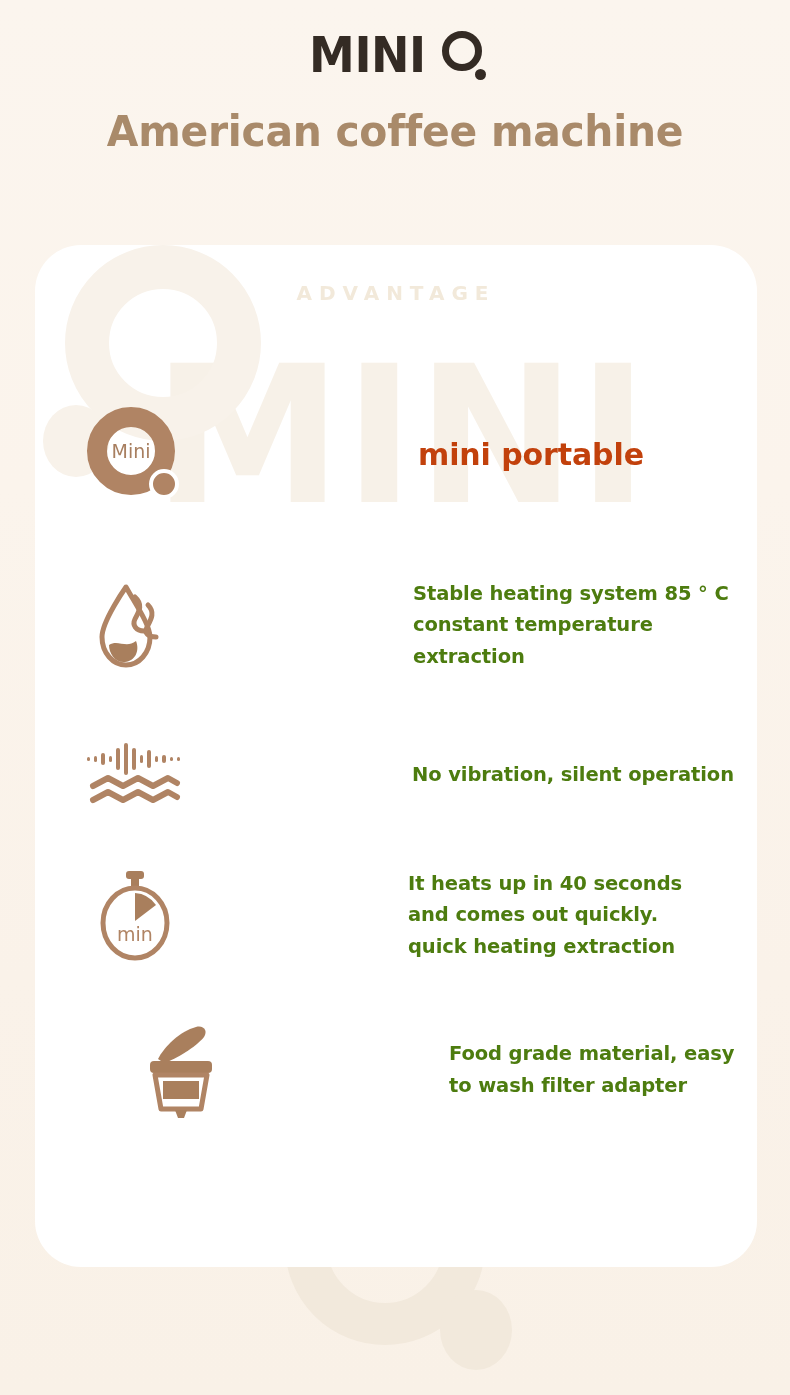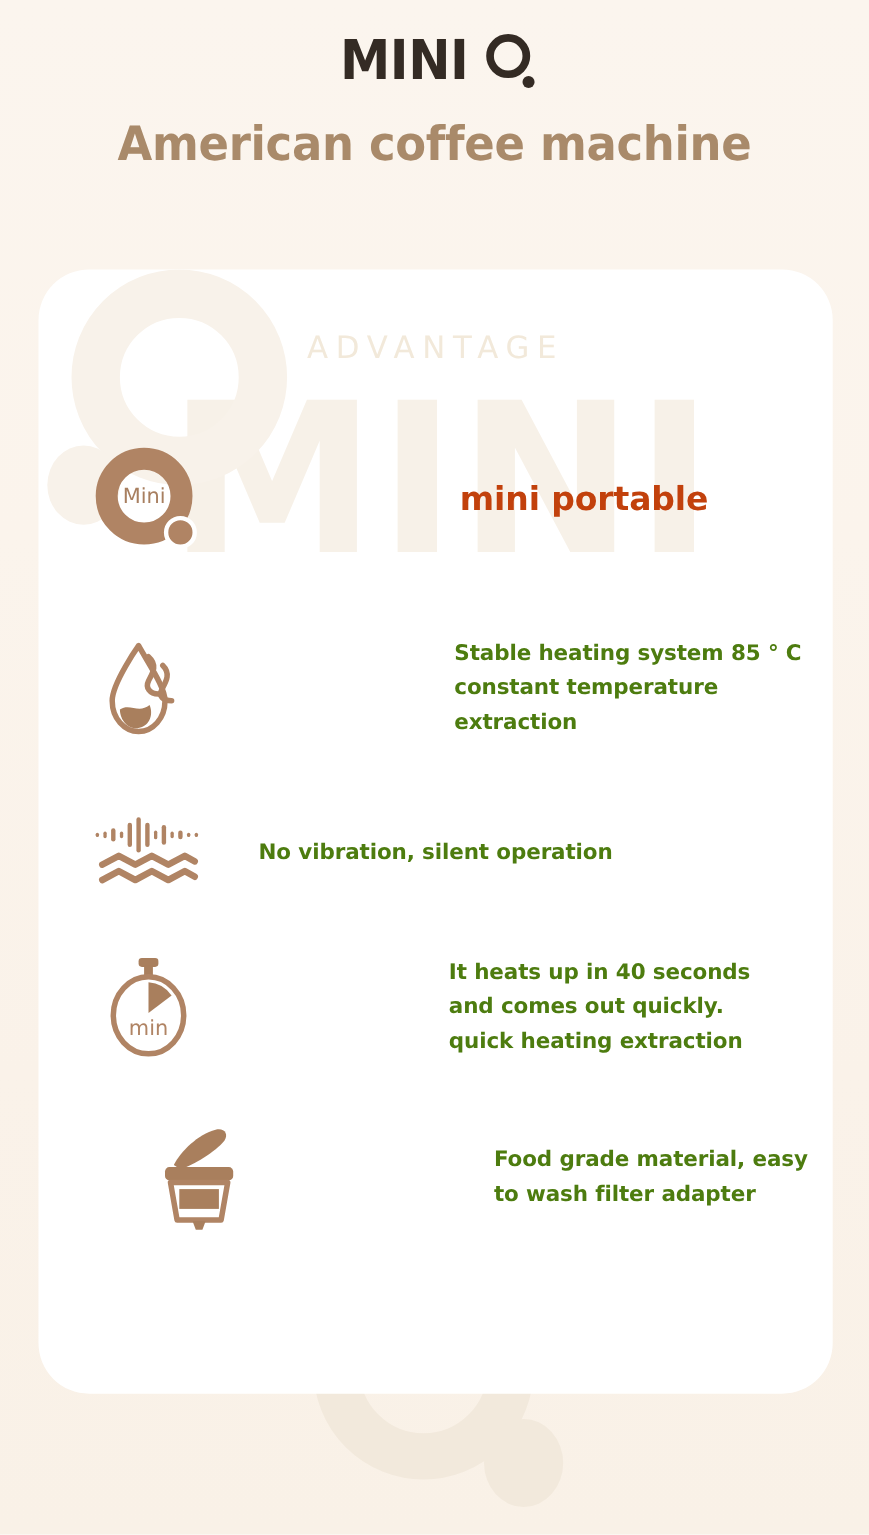--- a/index.html
+++ b/index.html
@@ -151,25 +151,25 @@
   #wm-q .wq2-dot {
     position: absolute;
     left: 8px; top: 160px;
     width: 66px; height: 72px;
     border-radius: 50%;
     background: #f8f2ea;
   }
 
   #advantage-title {
     position: absolute;
-    top: 54px;
+    top: 36px;
     left: 0; right: 0;
     text-align: center;
-    font-size: 28px;
-    font-weight: 400;
+    font-size: 20px;
+    font-weight: 700;
     letter-spacing: 7px;
     color: #f2e9da;
     font-family: "DejaVu Sans", sans-serif;
   }
 
   
   .feature-row {
     position: absolute;
     display: flex;
     align-items: center;
@@ -204,21 +204,21 @@
   #feature-row-3 { top: 605px; }
   #feature-row-4 { top: 760px; padding-left: 48px; }
 
   #feature-row-0 .feature-text {
     font-size: 30px;
     font-weight: 700;
     color: #c2410c;
     margin-left: 183px;
   }
   #feature-row-1 .feature-text { margin-left: 178px; }
-  #feature-row-2 .feature-text { }
+  #feature-row-2 .feature-text { margin-left: 177px; }
   #feature-row-3 .feature-text { margin-left: 173px; }
   #feature-row-4 .feature-text { margin-left: 166px; }
 
   
   #icon-mini-q {
     position: relative;
     width: 96px;
     height: 96px;
   }
   #icon-mini-q .mq-ring {

